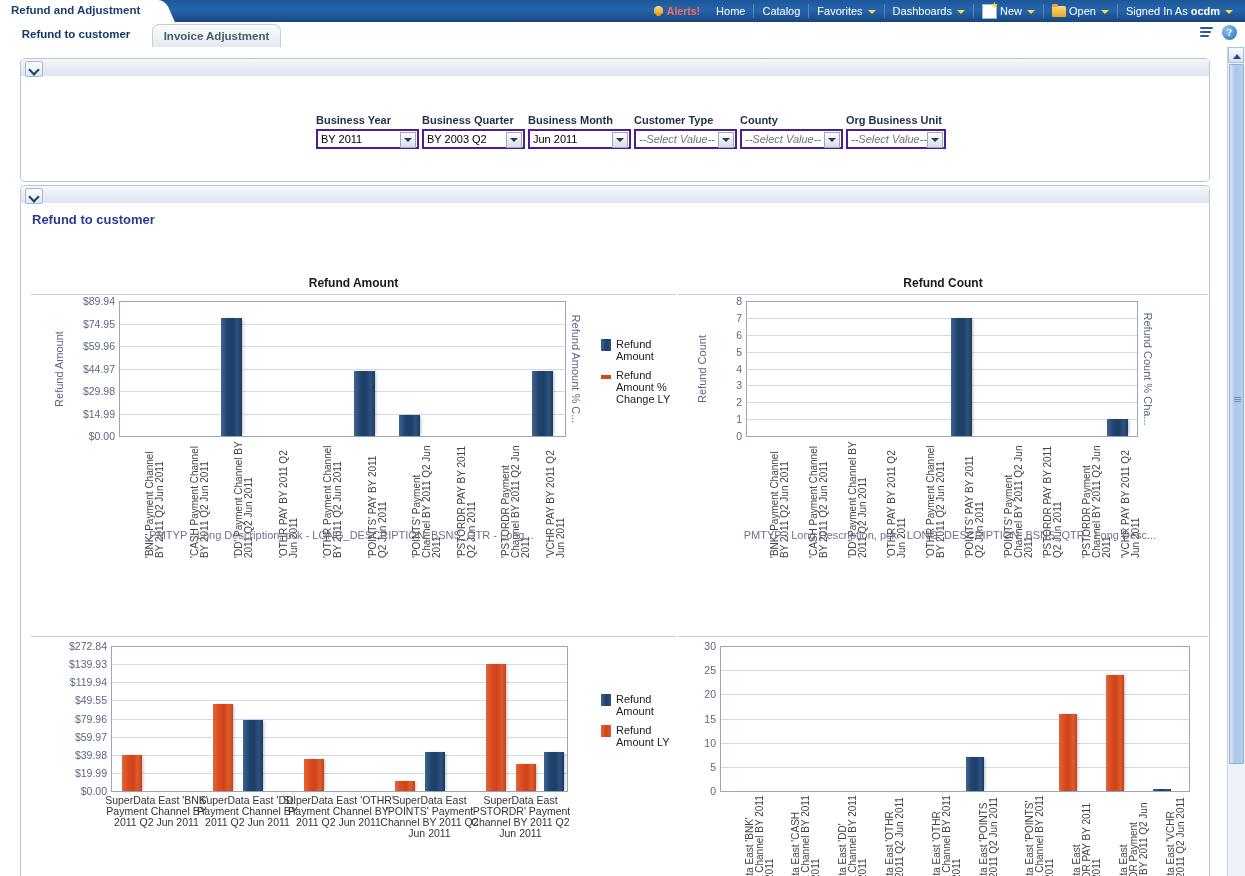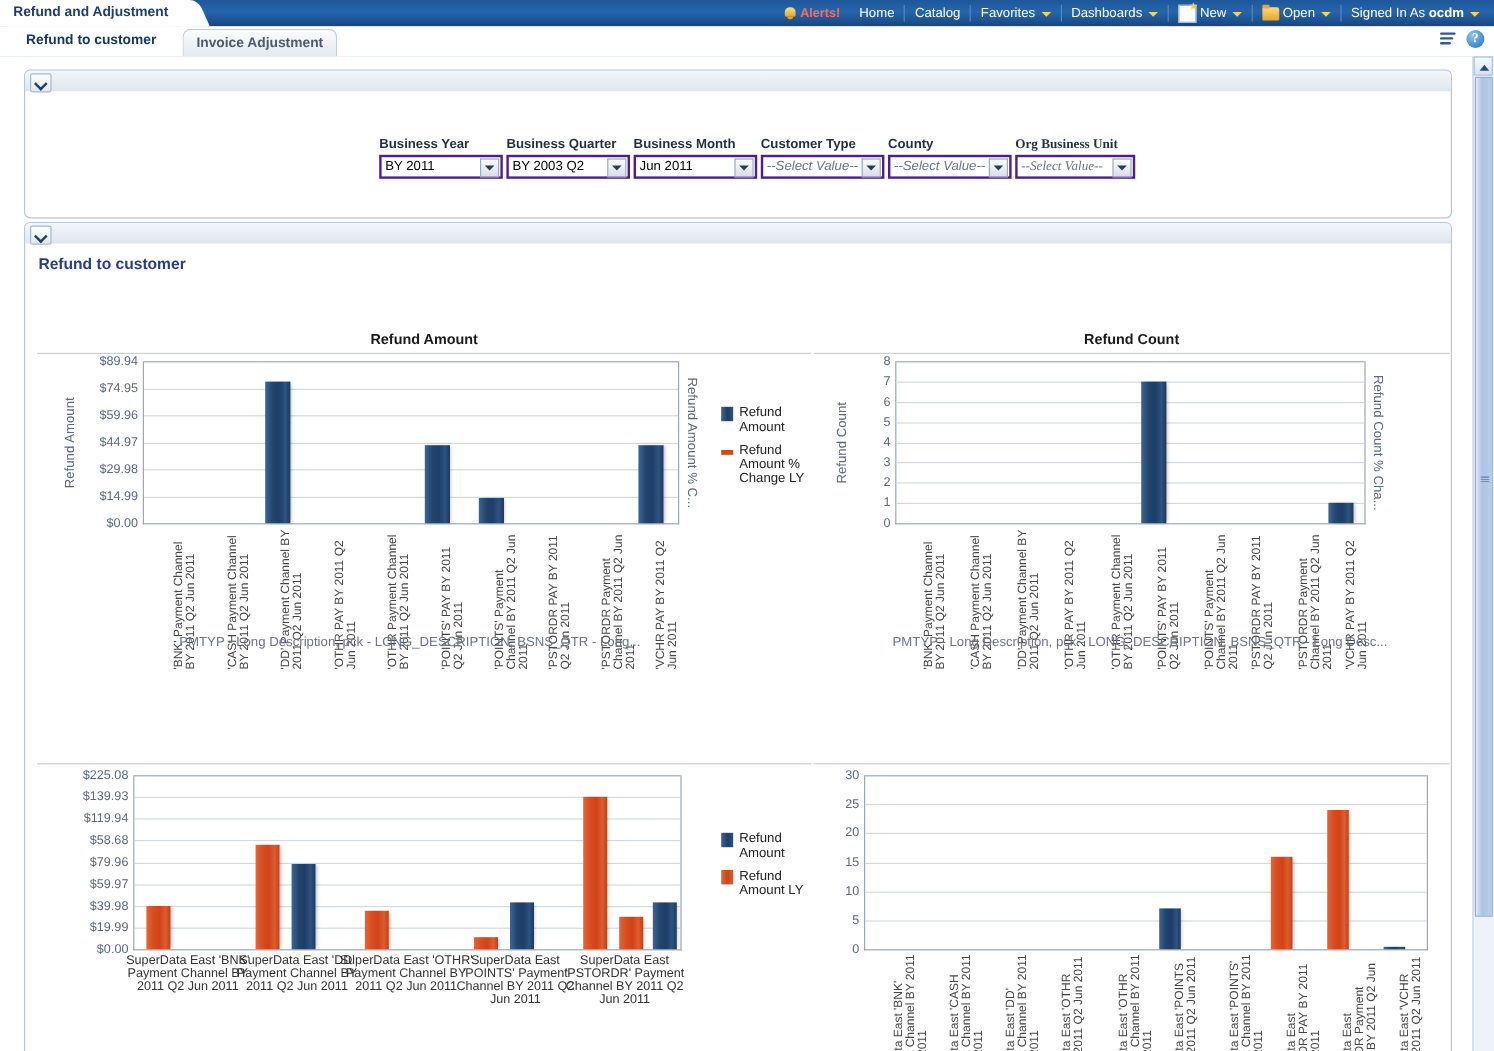--- a/index.html
+++ b/index.html
@@ -346,21 +346,21 @@
             <div class="parrow"></div>
           </div>
         </div>
         <div class="pfield" style="width: 103px;">
           <div class="plabel">County</div>
           <div class="pselect empty">
             <div class="pval">--Select Value--</div>
             <div class="parrow"></div>
           </div>
         </div>
-        <div class="pfield" style="width: 100px; font-family: Liberation Serif, serif;">
+        <div class="pfield" style="width: 100px;">
           <div class="plabel">Org Business Unit</div>
           <div class="pselect empty">
             <div class="pval">--Select Value--</div>
             <div class="parrow"></div>
           </div>
         </div>
       </div>
     <div id="promptbtns">
       <div class="pbtn">
         <span>Apply</span>
@@ -483,24 +483,24 @@
           <div class="bar blue" title="43.3" style="left: 313px; width: 20px; height: 39.2603px;"></div>
           <div class="bar orange" title="139.93" style="left: 374px; width: 20px; height: 126.875px;"></div>
           <div class="bar blue" title="43.3" style="left: 432px; width: 20px; height: 39.2603px;"></div>
           <div class="bar orange" title="29.5" style="left: 404px; width: 20px; height: 26.7477px;"></div>
         </div>
         <div class="ytick" style="top: 173px; right: 569px;">$0.00</div>
         <div class="ytick" style="top: 154.875px; right: 569px;">$19.99</div>
         <div class="ytick" style="top: 136.75px; right: 569px;">$39.98</div>
         <div class="ytick" style="top: 118.625px; right: 569px;">$59.97</div>
         <div class="ytick" style="top: 100.5px; right: 569px;">$79.96</div>
-        <div class="ytick" style="top: 82.375px; right: 569px;">$58.68</div>
+        <div class="ytick" style="top: 82.375px; right: 569px;">$49.55</div>
         <div class="ytick" style="top: 64.25px; right: 569px;">$119.94</div>
         <div class="ytick" style="top: 46.125px; right: 569px;">$139.93</div>
-        <div class="ytick" style="top: 28px; right: 569px;">$225.08</div>
+        <div class="ytick" style="top: 28px; right: 569px;">$272.84</div>
         <div class="xlab-h" style="left: 68px; top: 177px; width: 115px;">SuperData East 'BNK' Payment Channel BY 2011 Q2 Jun 2011</div>
         <div class="xlab-h" style="left: 159px; top: 177px; width: 115px;">SuperData East 'DD' Payment Channel BY 2011 Q2 Jun 2011</div>
         <div class="xlab-h" style="left: 250px; top: 177px; width: 115px;">SuperData East 'OTHR' Payment Channel BY 2011 Q2 Jun 2011</div>
         <div class="xlab-h" style="left: 341px; top: 177px; width: 115px;">SuperData East 'POINTS' Payment Channel BY 2011 Q2 Jun 2011</div>
         <div class="xlab-h" style="left: 432px; top: 177px; width: 115px;">SuperData East 'PSTORDR' Payment Channel BY 2011 Q2 Jun 2011</div>
         <div class="legend" style="left: 570px; top: 75px; width: 90px;">
           <div class="lgrow">
             <div class="lgswatch blue"></div>
             <div class="lgtext">Refund
 Amount</div>

